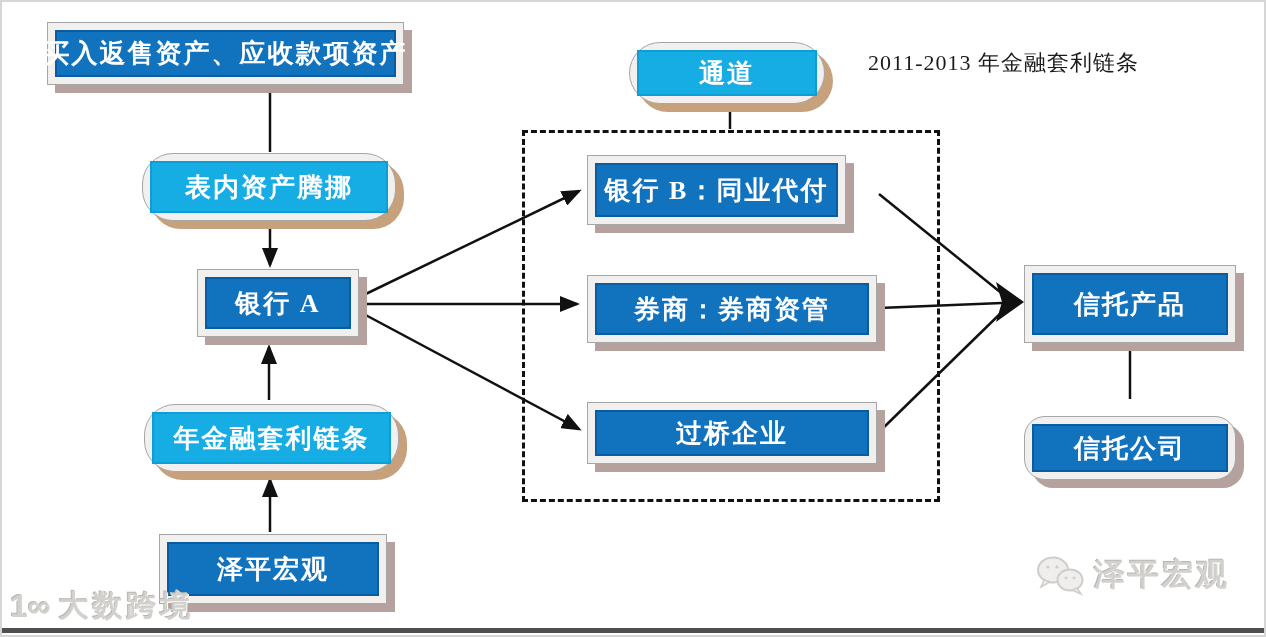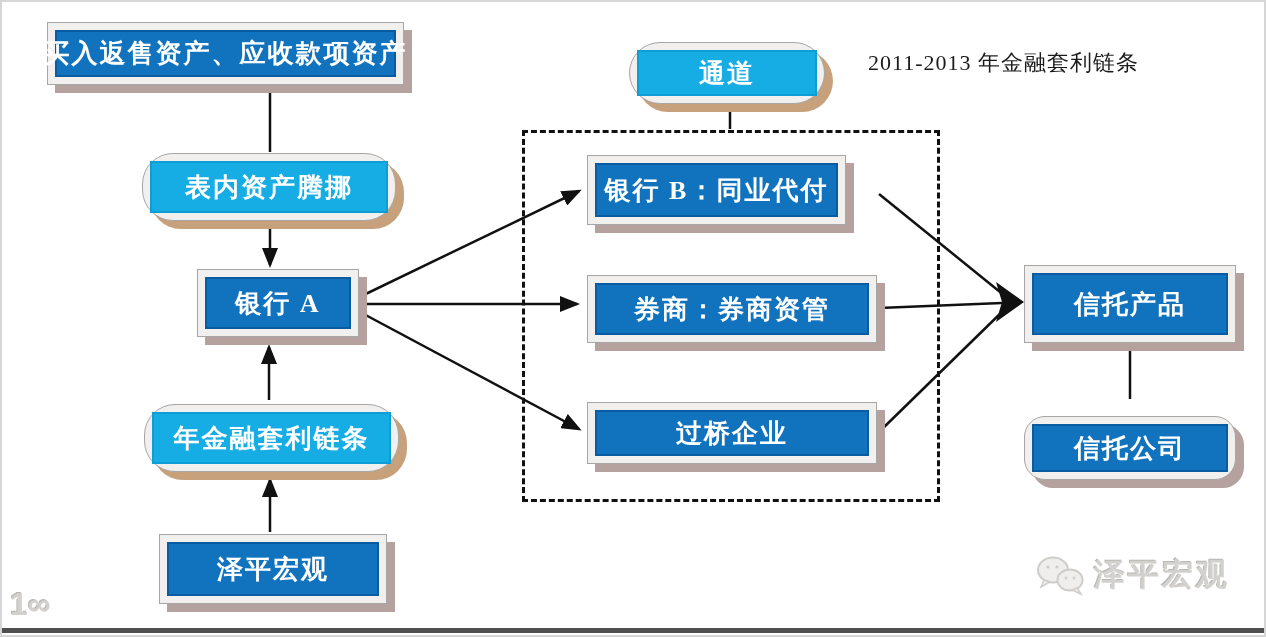--- a/index.html
+++ b/index.html
@@ -150,20 +150,21 @@
   <div class="node dark" id="n-tcomp">
     <div class="fill">
       <span class="lbl">信托公司</span>
     </div>
   </div>
 
   <div class="diagram-title">2011-2013 年金融套利链条</div>
 
   <div class="wm wm-left">
     <span class="wm-logo">1∞</span>
+    <span>大数跨境</span>
   </div>
 
   <div class="wm wm-right">
     <svg width="52" height="44" viewBox="0 0 52 44">
       <ellipse cx="19" cy="16" rx="15" ry="12.5" fill="#efeeec" stroke="#cfcdca" stroke-width="2"></ellipse>
       <path d="M10 26 L7 33 L16 28 Z" fill="#efeeec" stroke="#cfcdca" stroke-width="1.5"></path>
       <circle cx="14" cy="13" r="1.6" fill="#cfcdca"></circle>
       <circle cx="23" cy="13" r="1.6" fill="#cfcdca"></circle>
       <ellipse cx="36" cy="26" rx="12.5" ry="10.5" fill="#efeeec" stroke="#cfcdca" stroke-width="2"></ellipse>
       <path d="M43 34 L47 40 L38 36 Z" fill="#efeeec" stroke="#cfcdca" stroke-width="1.5"></path>

